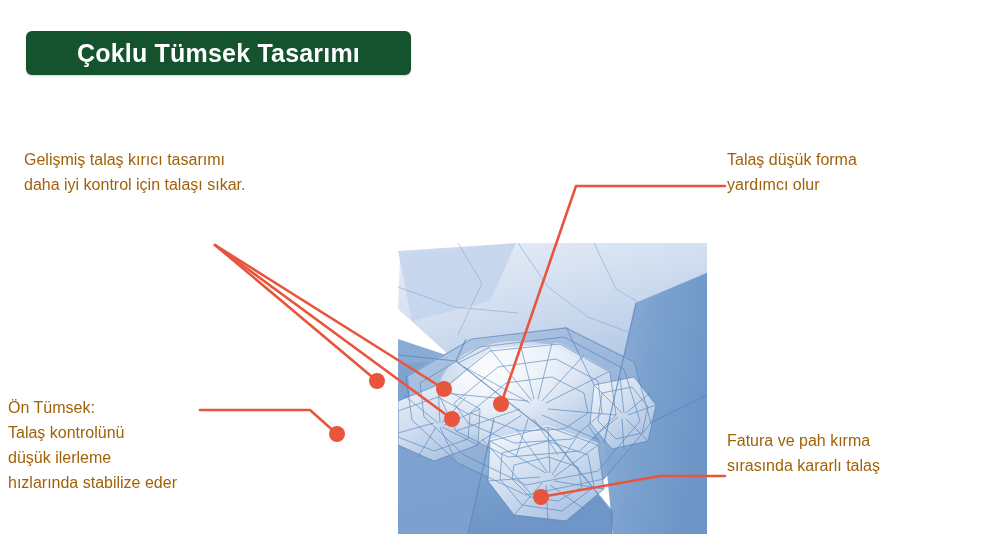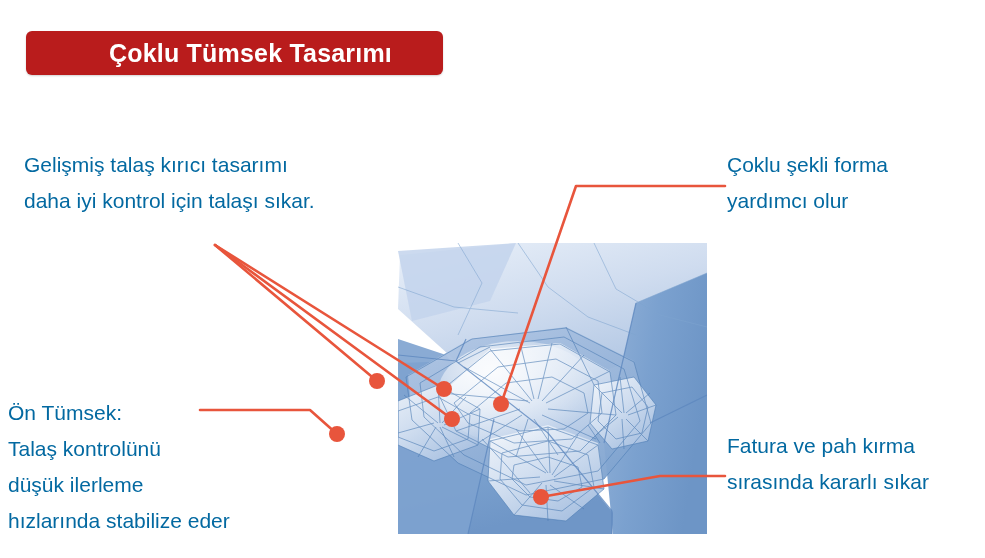--- a/index.html
+++ b/index.html
@@ -35,23 +35,23 @@
     font-size: 25px;
     font-weight: 600;
     letter-spacing: 0.2px;
     line-height: 1;
     white-space: nowrap;
   }
 
   
   .callout {
     position: absolute;
-    font-size: 21px;
-    line-height: 36px;
-    color: #0369a1;
+    font-size: 16px;
+    line-height: 25px;
+    color: #a16207;
     white-space: pre-line;
   }
   #callout-top-left  { left: 24px;  top: 147px; width: 360px; }
   #callout-top-right { left: 727px; top: 147px; width: 250px; }
   #callout-bottom-left  { left: 8px;  top: 395px; width: 300px; }
   #callout-bottom-right { left: 727px; top: 428px; width: 250px; }
 
   
   #illustration {
     position: absolute;
@@ -70,37 +70,37 @@
     left: 0;
     top: 0;
     width: 985px;
     height: 558px;
     pointer-events: none;
   }
 </style>
 </head>
 <body>
 
-<div id="title-badge" style="background: #b91c1c; padding-left: 32px;">
+<div id="title-badge" style="background: #14532d;">
   <span class="title-text" style="color: rgb(255, 255, 255);">Çoklu Tümsek Tasarımı</span>
 </div>
 
 <div class="callout" id="callout-top-left">Gelişmiş talaş kırıcı tasarımı
 daha iyi kontrol için talaşı  sıkar.</div>
 
-<div class="callout" id="callout-top-right">Çoklu şekli forma
+<div class="callout" id="callout-top-right">Talaş düşük forma
 yardımcı olur</div>
 
 <div class="callout" id="callout-bottom-left">Ön Tümsek:
 Talaş kontrolünü
 düşük ilerleme
 hızlarında stabilize eder</div>
 
 <div class="callout" id="callout-bottom-right">Fatura ve pah kırma
-sırasında kararlı sıkar</div>
+sırasında kararlı talaş</div>
 
 <div id="illustration">
   <svg width="309" height="291" viewBox="0 0 309 291" xmlns="http://www.w3.org/2000/svg">
     <defs>
       <linearGradient id="gTopFace" x1="0" y1="0" x2="0.6" y2="1">
         <stop offset="0" stop-color="#e9f0f9"></stop>
         <stop offset="0.55" stop-color="#cfdcef"></stop>
         <stop offset="1" stop-color="#b3c8e4"></stop>
       </linearGradient>
       <linearGradient id="gRightFace" x1="0" y1="0" x2="1" y2="0.4">

